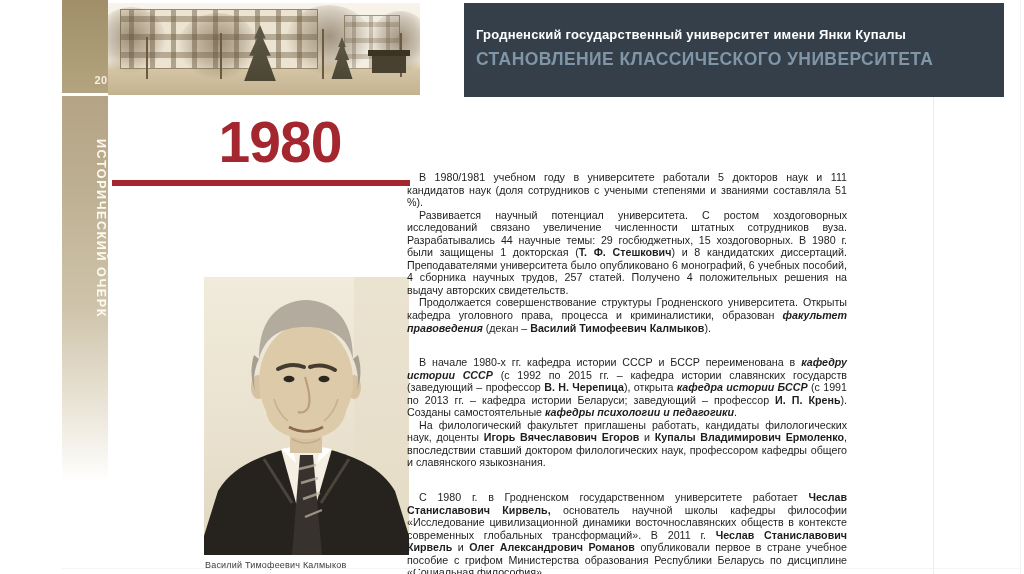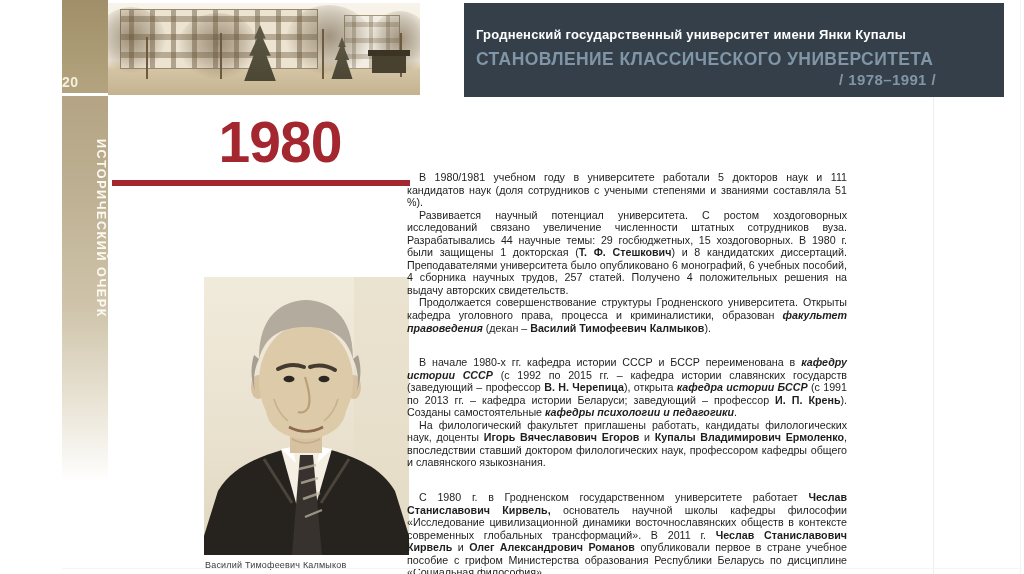--- a/index.html
+++ b/index.html
@@ -6,22 +6,22 @@
   .stage{
     position:relative;width:1024px;height:574px;background:#ffffff;
     overflow:hidden;font-family:"Liberation Sans",sans-serif;
   }
   
   .strip-top{
     position:absolute;left:62px;top:0;width:46px;height:93px;
     background:linear-gradient(180deg,#a08f69 0%,#ac9c76 60%,#b3a47f 100%);
   }
   .page-number{
-    position:absolute;left:0;top:74px;width:100%;
-    color:#f5efdf;font-size:14px;font-weight:bold;letter-spacing:.5px;
+    position:absolute;left:0;top:74px;width:100%;text-align:center;
+    color:#f5efdf;font-size:11px;font-weight:bold;letter-spacing:.5px;padding-left:16px;
   }
   .strip-main{
     position:absolute;left:62px;top:96px;width:46px;height:386px;
     background:linear-gradient(180deg,#b4a485 0%,#bcae90 22%,#cfc4ab 55%,#ece7da 82%,#ffffff 100%);
   }
   .vertical-label{
     position:absolute;left:62px;top:112px;width:46px;height:232px;
     display:flex;align-items:flex-start;justify-content:center;
     writing-mode:vertical-rl;
     color:rgba(255,253,246,.95);font-size:12.5px;font-weight:bold;
@@ -120,21 +120,20 @@
     <div class="trunk" style="left:292px;top:30px;height:44px;"></div>
     <div class="spruce" style="left:134px;top:22px;width:36px;height:56px;"></div>
     <div class="spruce" style="left:222px;top:34px;width:24px;height:42px;"></div>
     <div class="kiosk"></div>
   </div>
 
   <div class="header-bar">
     <div class="header-inner">
       <div class="hdr-line1">Гродненский государственный университет имени Янки Купалы</div>
       <div class="hdr-line2">СТАНОВЛЕНИЕ КЛАССИЧЕСКОГО УНИВЕРСИТЕТА</div>
-      <div class="hdr-line3">/ 1978–1991 /</div>
     </div>
   </div>
 
   <div class="year-heading">1980</div>
   <div class="year-rule"></div>
 
   <div class="portrait">
     <svg width="205" height="278" viewBox="0 0 205 278" xmlns="http://www.w3.org/2000/svg">
       <defs>
         <linearGradient id="pbg" x1="0" y1="0" x2="0" y2="1">

